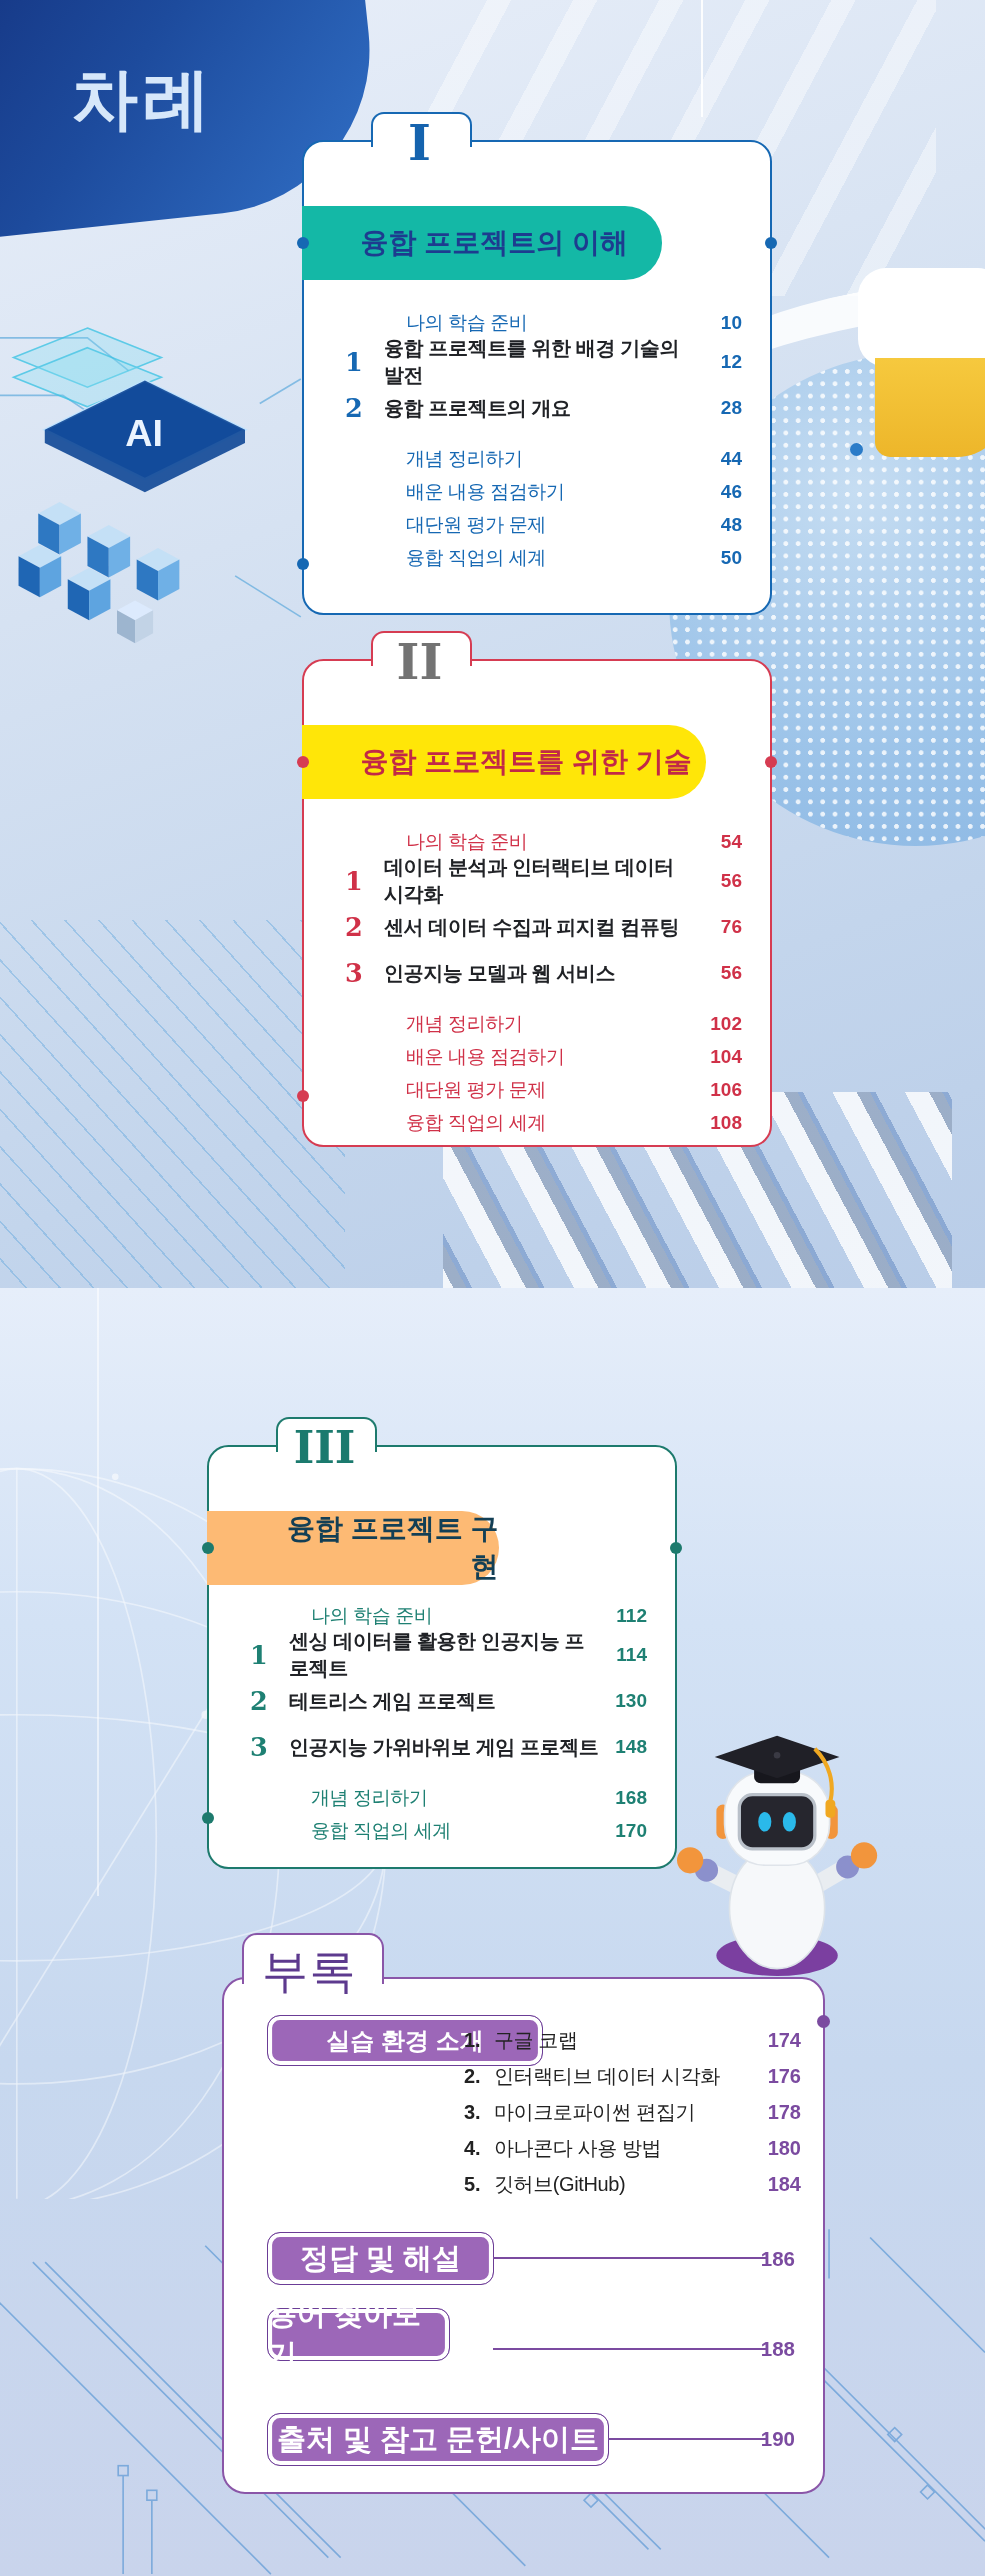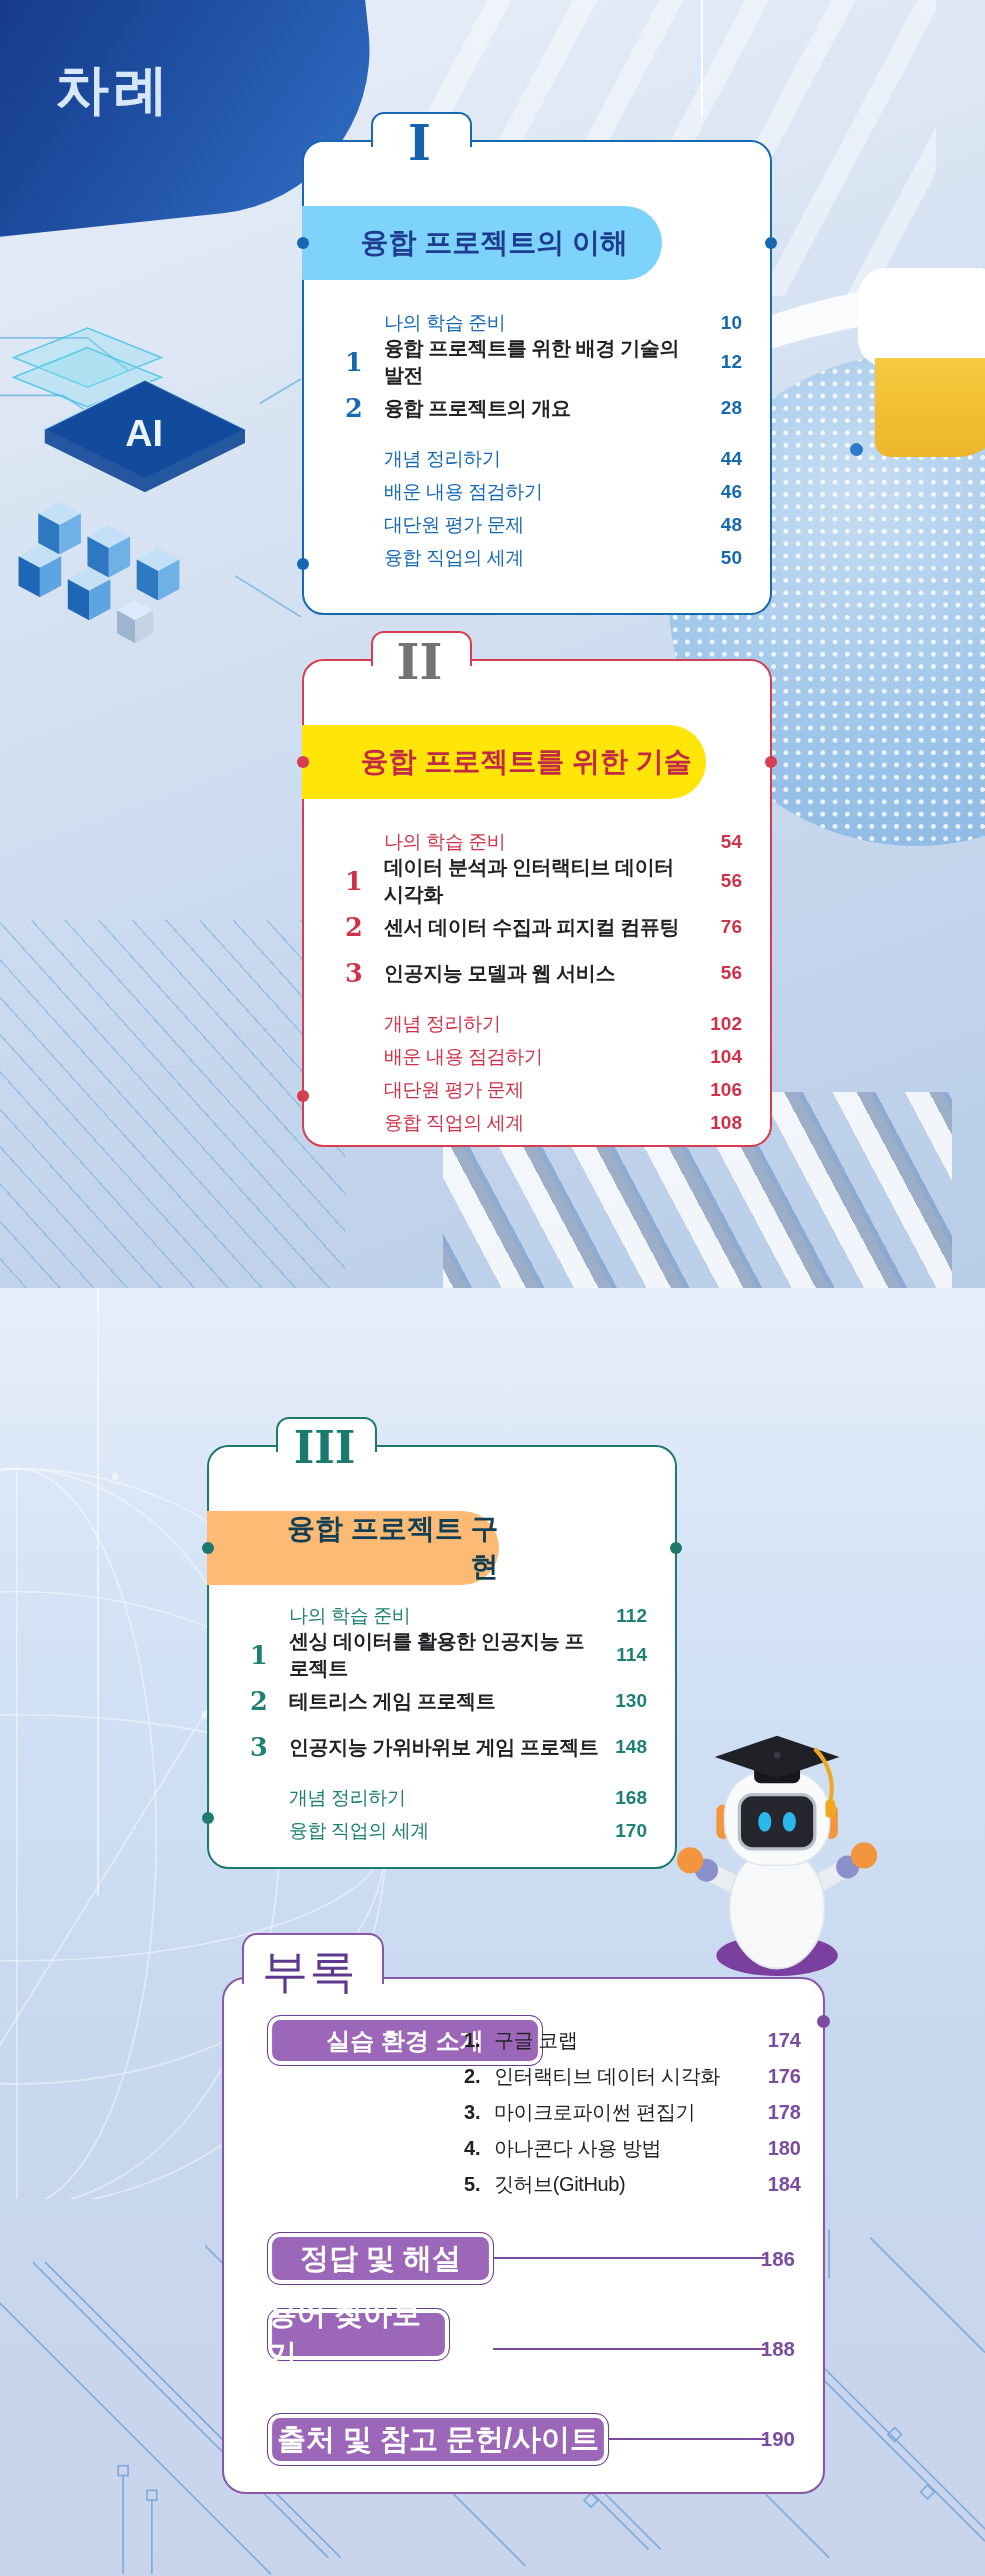--- a/index.html
+++ b/index.html
@@ -29,48 +29,48 @@
   .globe1-band{position:absolute;right:-214px;top:289px;width:624px;height:246px;border-radius:50%;
       border-top:34px solid rgba(255,255,255,.85);transform:rotate(-11deg);}
   .pen-decor{position:absolute;right:-21.4px;top:268px;width:148px;height:99px;background:#ffffff;border-radius:28px;}
   .pen-decor-tip{position:absolute;right:-21.4px;top:358px;width:131px;height:99px;background:linear-gradient(180deg,#f6c93e,#edb62a);border-radius:0 0 49px 15px;}
   .pen-dot{position:absolute;right:122px;top:443px;width:13px;height:13px;border-radius:50%;background:#2a7bc8;}
 
   
   .cover-blob{position:absolute;left:-107px;top:-123px;width:476px;height:345px;
       background:linear-gradient(130deg,#132f7b 8%,#1d4b9d 52%,#2f6cc2 95%);
       border-radius:0 0 164px 57px;transform:rotate(-6deg);}
-  .toc-title{position:absolute;left:55px;top:54px;font-size:54px;font-weight:bold;
+  .toc-title{position:absolute;left:71px;top:54px;font-size:67px;font-weight:bold;
       color:#d6e7fa;letter-spacing:5px;}
 
   
   .box{position:absolute;background:#ffffff;border-radius:21.4px;border:2.5px solid;}
   .box .tab{position:absolute;left:67px;top:-30px;width:97px;height:33px;background:#ffffff;
       border:2.5px solid;border-bottom:none;border-radius:13px 13px 0 0;z-index:2;}
   .box .numeral{position:absolute;left:67px;top:-23px;width:97px;text-align:center;z-index:3;
       font-family:"DejaVu Serif",serif;font-weight:bold;font-size:49px;line-height:1;}
   .box .pill{position:absolute;left:-2.5px;top:64px;height:74px;border-radius:0 44px 44px 0;
       display:flex;align-items:center;padding-left:59px;box-sizing:border-box;
       font-size:28px;font-weight:bold;z-index:1;}
   .dot{position:absolute;width:12.3px;height:12.3px;border-radius:50%;z-index:4;}
   .dot-l{left:-7.4px;top:95px;} .dot-r{right:-7.4px;top:95px;} .dot-b{left:-7.4px;bottom:43px;}
 
   .rows{position:absolute;left:0;right:0;padding:0 28px 0 41px;}
   .row{display:flex;align-items:center;}
   .row-num{width:39px;font-family:"DejaVu Serif",serif;font-weight:bold;font-size:25.5px;flex:none;}
   .row-label{flex:1;font-size:19px;letter-spacing:-0.4px;}
   .row-page{width:48px;text-align:right;font-size:19px;font-weight:bold;flex:none;}
   .row.chap{height:46px;} .row.chap .row-label{font-weight:bold;color:#202226;font-size:20px;}
-  .row.sub{height:33px;} .row.sub .row-label{font-weight:500;}
+  .row.sub{height:33px;gap:22px;} .row.sub .row-label{font-weight:500;}
   .gap{height:11.5px;}
 
   
   .s1{left:302px;top:140px;width:466px;height:471px;border-color:#1668b3;}
   .s1 .tab{border-color:#1668b3;} .s1 .numeral{color:#1563ae;}
-  .s1 .pill{background:#7dd3fc;color:#1d3c8f;width:360px;}
+  .s1 .pill{background:#14b8a6;color:#1d3c8f;width:360px;}
   .s1 .dot{background:#1668b3;}
   .s1 .rows{top:164px;}
   .s1 .row-num,.s1 .row-page,.s1 .row.sub .row-label{color:#1668b3;}
 
   
   .s2{left:302px;top:659px;width:466px;height:484px;border-color:#d63c52;}
   .s2 .tab{border-color:#d63c52;} .s2 .numeral{color:#737373;}
   .s2 .pill{background:#ffe608;color:#c22847;width:404px;}
   .s2 .dot{background:#d63c52;}
   .s2 .rows{top:164px;}

